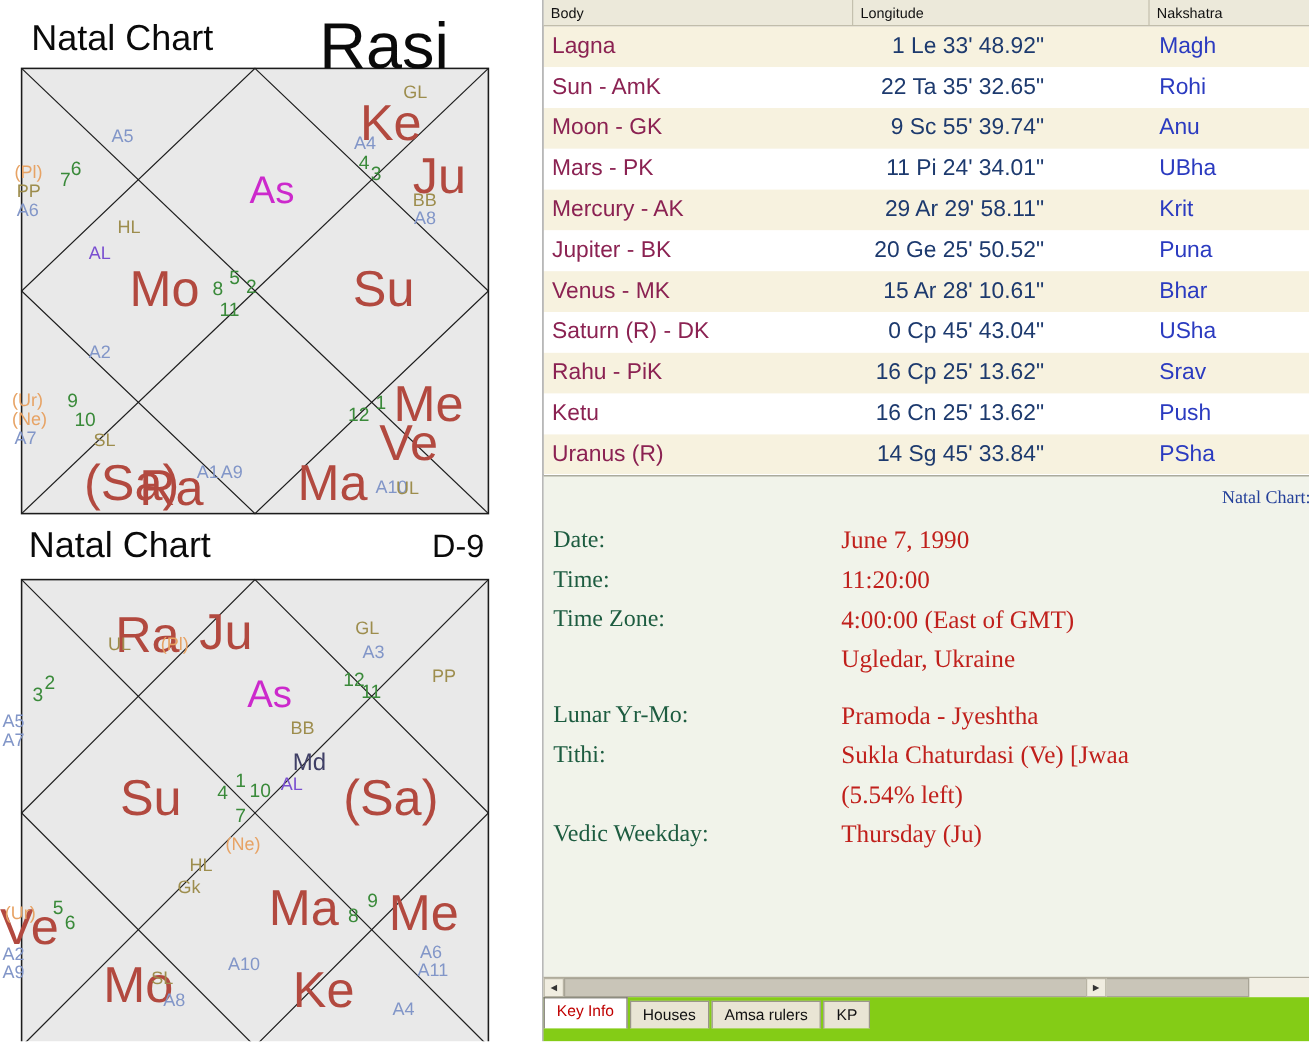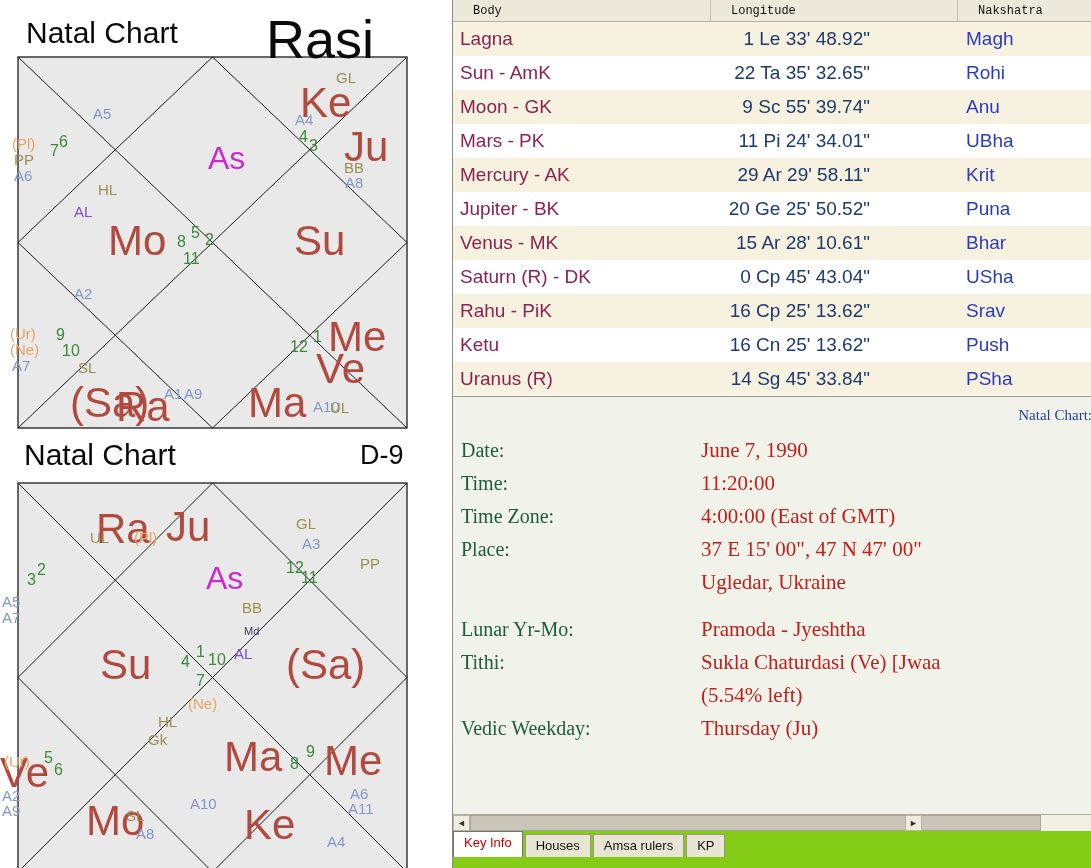--- a/index.html
+++ b/index.html
@@ -22,28 +22,28 @@
   .hit2 { top:483px; height:385px; }
 
   .labels span.cl { position:absolute; line-height:1; white-space:pre; }
   .pl  { font-size:42px; color:var(--planet); }
   .asc { font-size:32px; color:var(--ascendant); }
   .num { font-size:16px; color:var(--house-number); }
   .a   { font-size:15px; color:var(--arudha); }
   .out { font-size:15px; color:var(--outer-planet); }
   .pt  { font-size:15px; color:var(--special-point); }
   .al  { font-size:15px; color:var(--arudha-lagna); }
-  .md  { font-size:11px; color:#3f3f66; }
+  .md  { font-size:20px; color:#3f3f66; }
 
   .right { position:absolute; left:452px; top:0; width:639px; height:868px;
            border-left:1px solid #8a8a8a; background:#fff; }
 
   .thead { display:flex; height:22px; background:#ece9da; border-bottom:1px solid #b6b2a0;
            font-size:12px; color:#111; }
-  .hc { padding:4px 0 0 20px;font-family:Liberation Mono, monospace; }
+  .hc { padding:4px 0 0 6px; }
   .h-body { width:258px; border-right:1px solid #c4c0ae; }
   .h-lon  { width:247px; border-right:1px solid #c4c0ae; }
   .h-nak  { flex:1; }
 
   .tbody { height:373px; overflow:hidden; }
   .trow  { display:flex; height:34px; align-items:center; font-size:19px; background:#fff; }
   .trow.stripe { background:var(--row-stripe); }
   .cell  { display:block; white-space:pre; overflow:hidden; }
   .c-body { width:258px; padding-left:7px;  color:var(--body-text); }
   .c-lon  { width:247px; text-align:right; padding-right:88px; color:var(--longitude-text); }
@@ -256,21 +256,20 @@
           <span class="cell c-nak">PSha</span>
         </div>
       </div>
 
     <div class="info">
       <div class="ititle">Natal Chart:</div>
       <div>
           <div class="irow"><span class="ilabel">Date:</span><span class="ivalue">June 7, 1990</span></div>
           <div class="irow"><span class="ilabel">Time:</span><span class="ivalue">11:20:00</span></div>
           <div class="irow"><span class="ilabel">Time Zone:</span><span class="ivalue">4:00:00 (East of GMT)</span></div>
-          <div class="irow"><span class="ilabel">Place:</span><span class="ivalue">37 E 15' 00", 47 N 47' 00"</span></div>
           <div class="irow"><span class="ilabel"></span><span class="ivalue">Ugledar, Ukraine</span></div>
           <div class="irow gap"><span class="ilabel">Lunar Yr-Mo:</span><span class="ivalue">Pramoda - Jyeshtha</span></div>
           <div class="irow"><span class="ilabel">Tithi:</span><span class="ivalue">Sukla Chaturdasi (Ve) [Jwaa</span></div>
           <div class="irow"><span class="ilabel"></span><span class="ivalue">(5.54% left)</span></div>
           <div class="irow"><span class="ilabel">Vedic Weekday:</span><span class="ivalue">Thursday (Ju)</span></div>
         </div>
     </div>
 
     <div class="hscroll">
       <div class="sb-btn left">◄</div>

